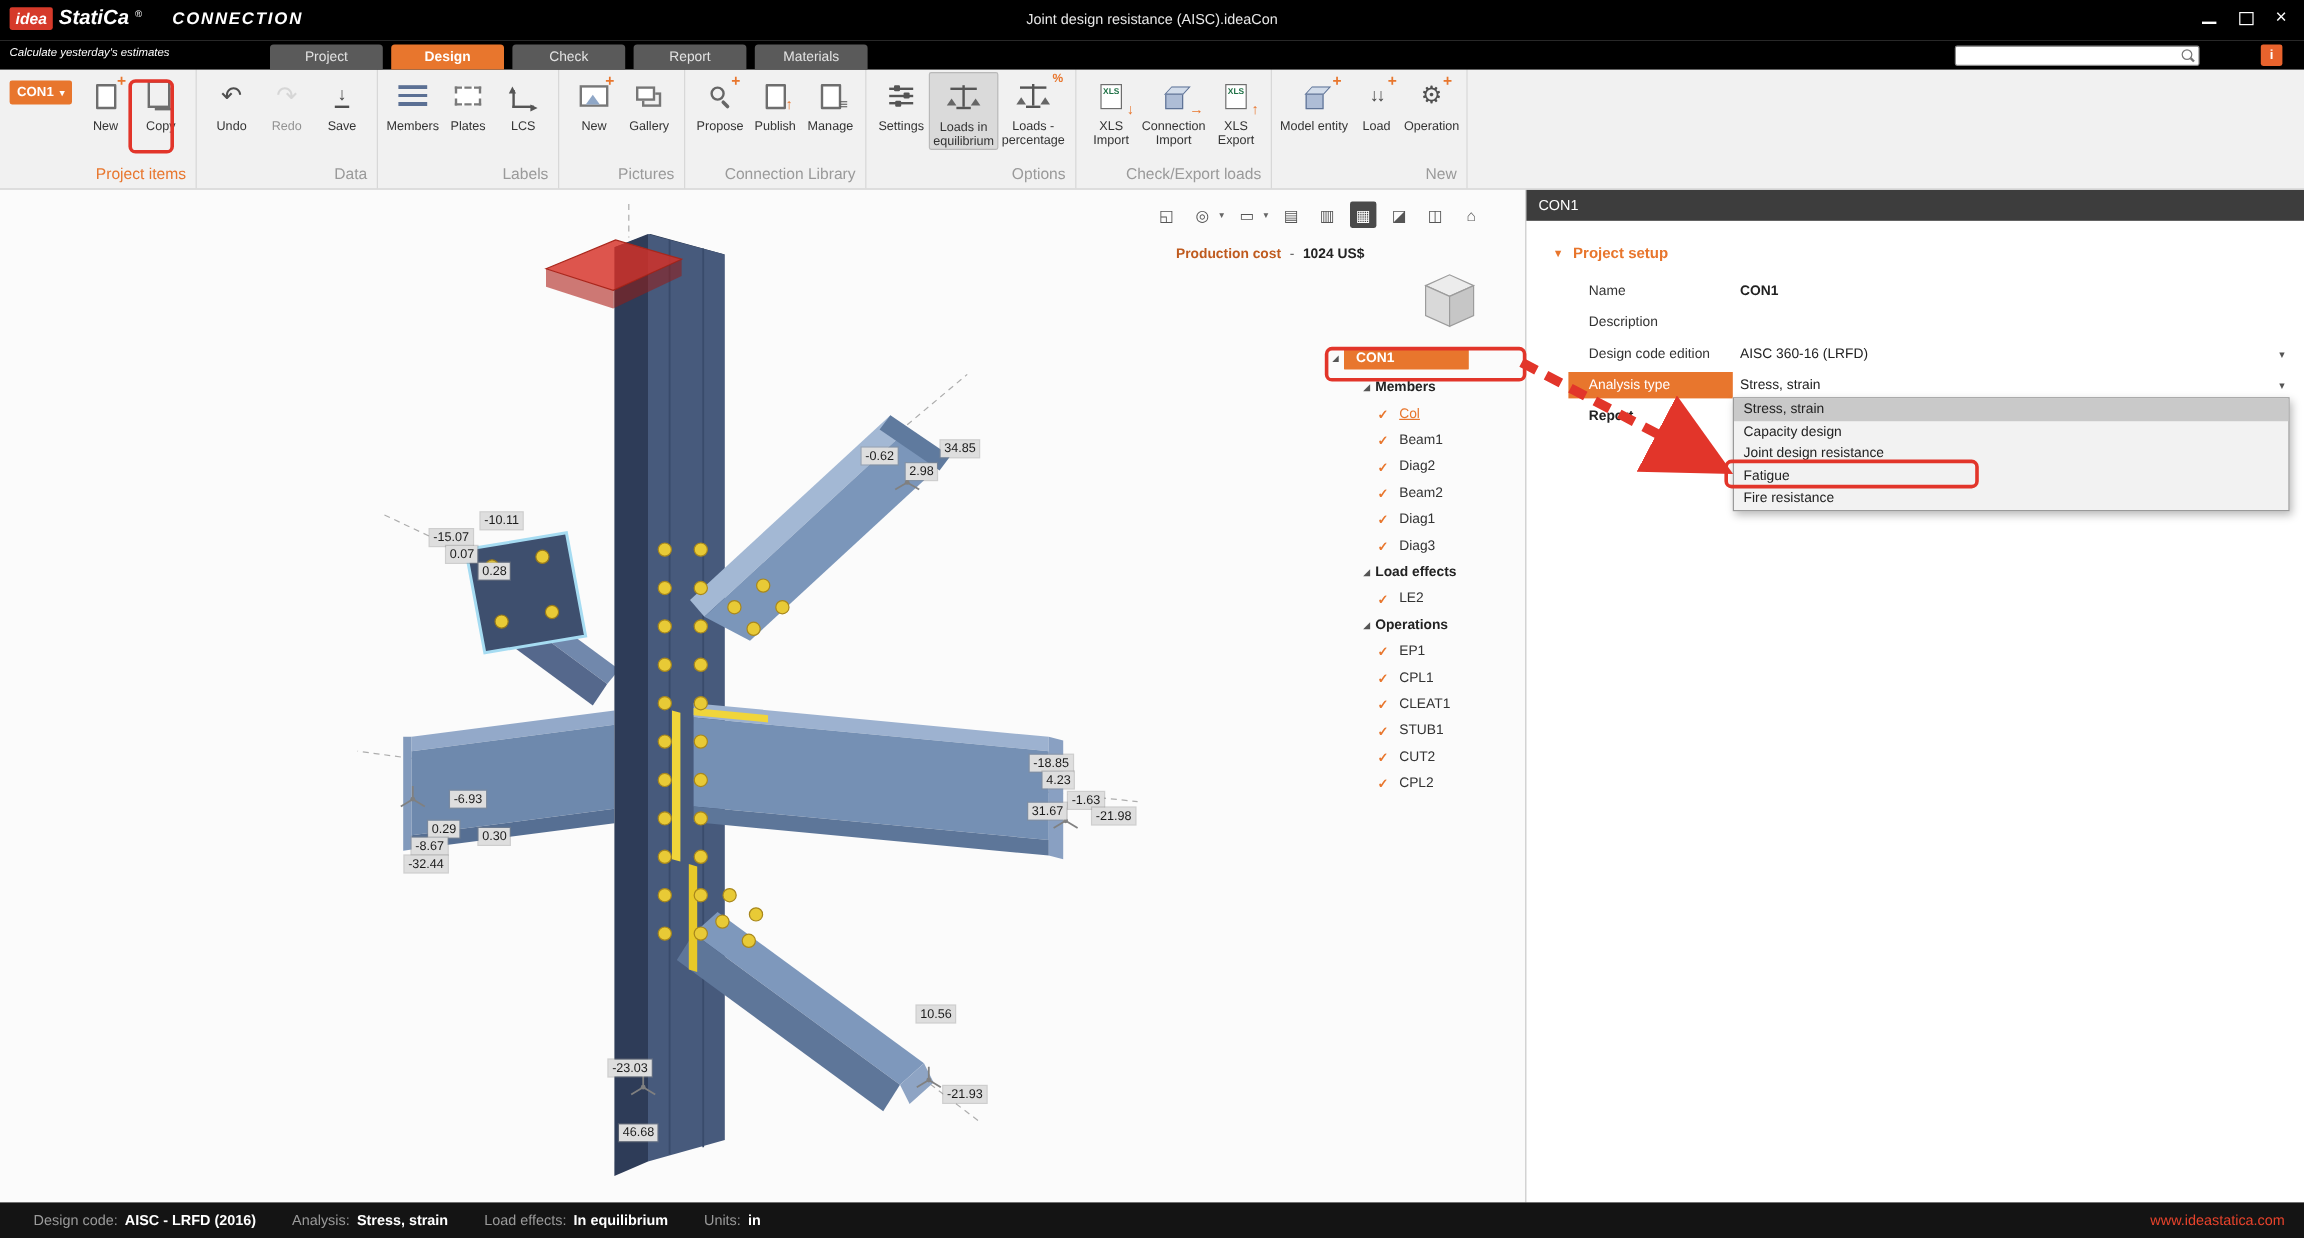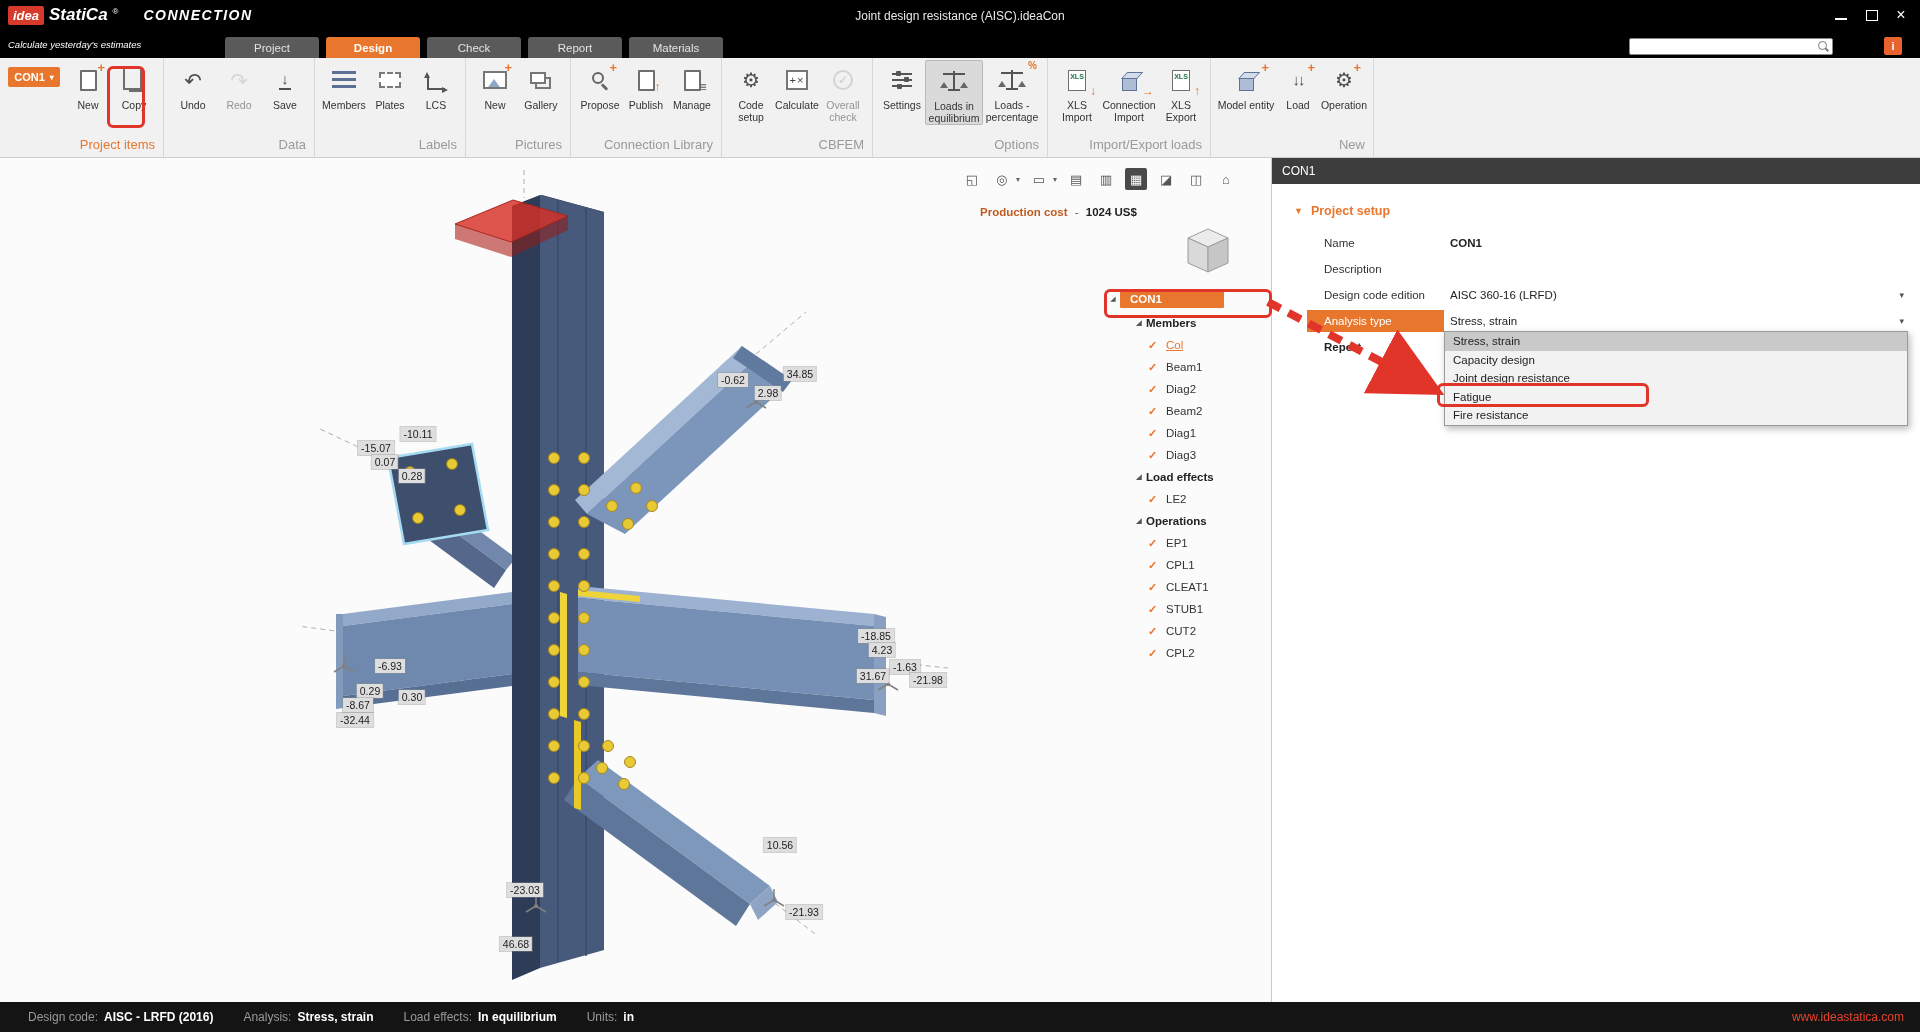--- a/index.html
+++ b/index.html
@@ -291,94 +291,71 @@
             <span class="pageic">
               <span class="ov dark">≡</span>
             </span>
           </span>
         <span class="rlab">Manage</span>
       </div>
     </div>
     <div class="glab">Connection Library</div>
   </div>
 
+
   <div class="rgroup">
     <div class="ritems">
       <div class="ritem">
         <span class="ric">
-            <span class="gi gi-gear"></span>
-          </span>
-        <span class="rlab">Code setup</span>
-      </div>
-      <div class="ritem">
-        <span class="ric">
-            <span class="calcic"></span>
-          </span>
-        <span class="rlab">Calculate</span>
-      </div>
-      <div class="ritem disabled">
-        <span class="ric">
-            <span class="overallic"></span>
-          </span>
-        <span class="rlab">Overall check</span>
-      </div>
-    </div>
-    <div class="glab">CBFEM</div>
+            <span class="slidersic"></span>
+          </span>
+        <span class="rlab">Settings</span>
+      </div>
+      <div class="ritem wide active-tool">
+        <span class="ric">
+            <span class="scaleic"></span>
+          </span>
+        <span class="rlab">Loads in equilibrium</span>
+      </div>
+      <div class="ritem wide">
+        <span class="ric">
+            <span class="scaleic"></span>
+            <span class="pctbadge">%</span>
+          </span>
+        <span class="rlab">Loads - percentage</span>
+      </div>
+    </div>
+    <div class="glab">Options</div>
   </div>
 
   <div class="rgroup">
     <div class="ritems">
       <div class="ritem">
         <span class="ric">
-            <span class="slidersic"></span>
-          </span>
-        <span class="rlab">Settings</span>
-      </div>
-      <div class="ritem wide active-tool">
-        <span class="ric">
-            <span class="scaleic"></span>
-          </span>
-        <span class="rlab">Loads in equilibrium</span>
-      </div>
-      <div class="ritem wide">
-        <span class="ric">
-            <span class="scaleic"></span>
-            <span class="pctbadge">%</span>
-          </span>
-        <span class="rlab">Loads - percentage</span>
-      </div>
-    </div>
-    <div class="glab">Options</div>
-  </div>
-
-  <div class="rgroup">
-    <div class="ritems">
-      <div class="ritem">
-        <span class="ric">
             <span class="xlsic"></span>
             <span class="xarr">↓</span>
           </span>
         <span class="rlab">XLS Import</span>
       </div>
       <div class="ritem wide">
         <span class="ric">
             <span class="cubeic"></span>
             <span class="xarr">→</span>
           </span>
         <span class="rlab">Connection Import</span>
       </div>
       <div class="ritem">
         <span class="ric">
             <span class="xlsic"></span>
             <span class="xarr">↑</span>
           </span>
         <span class="rlab">XLS Export</span>
       </div>
     </div>
-    <div class="glab">Import/Export loads</div>
+    <div class="glab">Check/Export loads</div>
   </div>
 
   <div class="rgroup">
     <div class="ritems">
       <div class="ritem wide">
         <span class="ric">
             <span class="cubeic"></span>
             <span class="badge-plus">+</span>
           </span>
         <span class="rlab">Model entity</span>
@@ -528,21 +505,21 @@
       <span class="dim" style="left: 418px; top: 272px;">-10.11</span>
       <span class="dim" style="left: 376px; top: 286px;">-15.07</span>
       <span class="dim" style="left: 385px; top: 300px;">0.07</span>
       <span class="dim" style="left: 412px; top: 314px;">0.28</span>
       <span class="dim" style="left: 390px; top: 504px;">-6.93</span>
       <span class="dim" style="left: 370px; top: 529px;">0.29</span>
       <span class="dim" style="left: 412px; top: 535px;">0.30</span>
       <span class="dim" style="left: 358px; top: 543px;">-8.67</span>
       <span class="dim" style="left: 355px; top: 558px;">-32.44</span>
       <span class="dim" style="left: 525px; top: 728px;">-23.03</span>
-      <span class="dim" style="left: 516px; top: 782px;">46.68</span>
+      <span class="dim" style="left: 532px; top: 782px;">46.68</span>
       <span class="dim" style="left: 780px; top: 683px;">10.56</span>
       <span class="dim" style="left: 804px; top: 750px;">-21.93</span>
       <span class="dim" style="left: 876px; top: 474px; text-align: right;">-18.85</span>
       <span class="dim" style="left: 882px; top: 488px;">4.23</span>
       <span class="dim" style="left: 905px; top: 505px;">-1.63</span>
       <span class="dim" style="left: 873px; top: 514px;">31.67</span>
       <span class="dim" style="left: 928px; top: 518px;">-21.98</span>
     </div>
 
   <div class="vtools">

